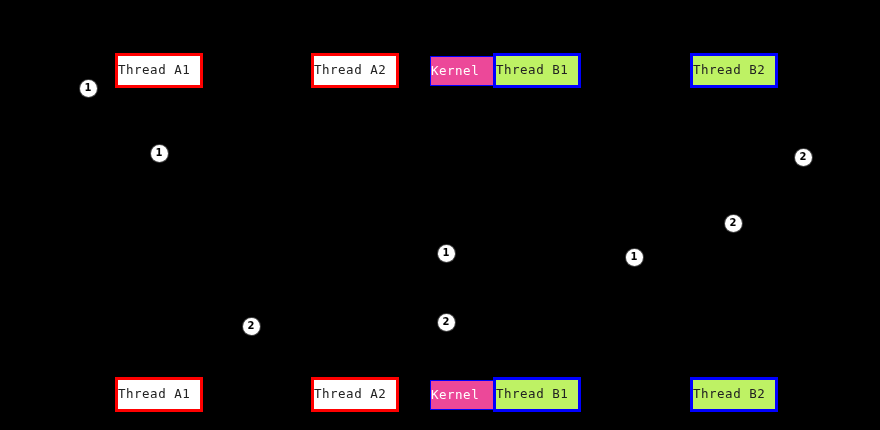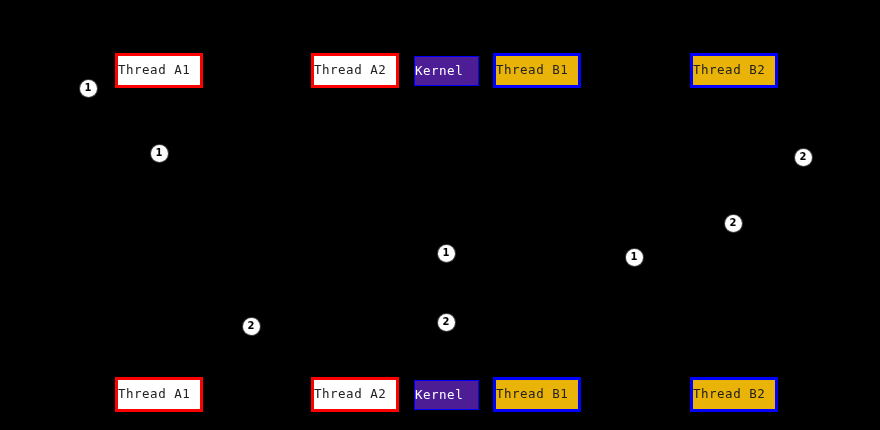--- a/index.html
+++ b/index.html
@@ -43,28 +43,29 @@
     letter-spacing: 0.5px;
     white-space: nowrap;
     line-height: 1;
   }
   .participant.thread-a {
     background: #ffffff;
     border: 3px solid #ff0000;
     color: #222222;
   }
   .participant.thread-b {
-    background: #eab308;
+    background: #bef264;
     border: 3px solid #0000ff;
     color: #222222;
   }
   .participant.kernel {
-    background: #4c1d95;
+    background: #ec4899;
     border: 1px solid #0000ff;
     color: #ffffff;
+    margin-left: 16px;
   }
 
   
   .badge {
     position: absolute;
     width: 17px;
     height: 17px;
     border-radius: 50%;
     background: #ffffff;
     color: #000000;

